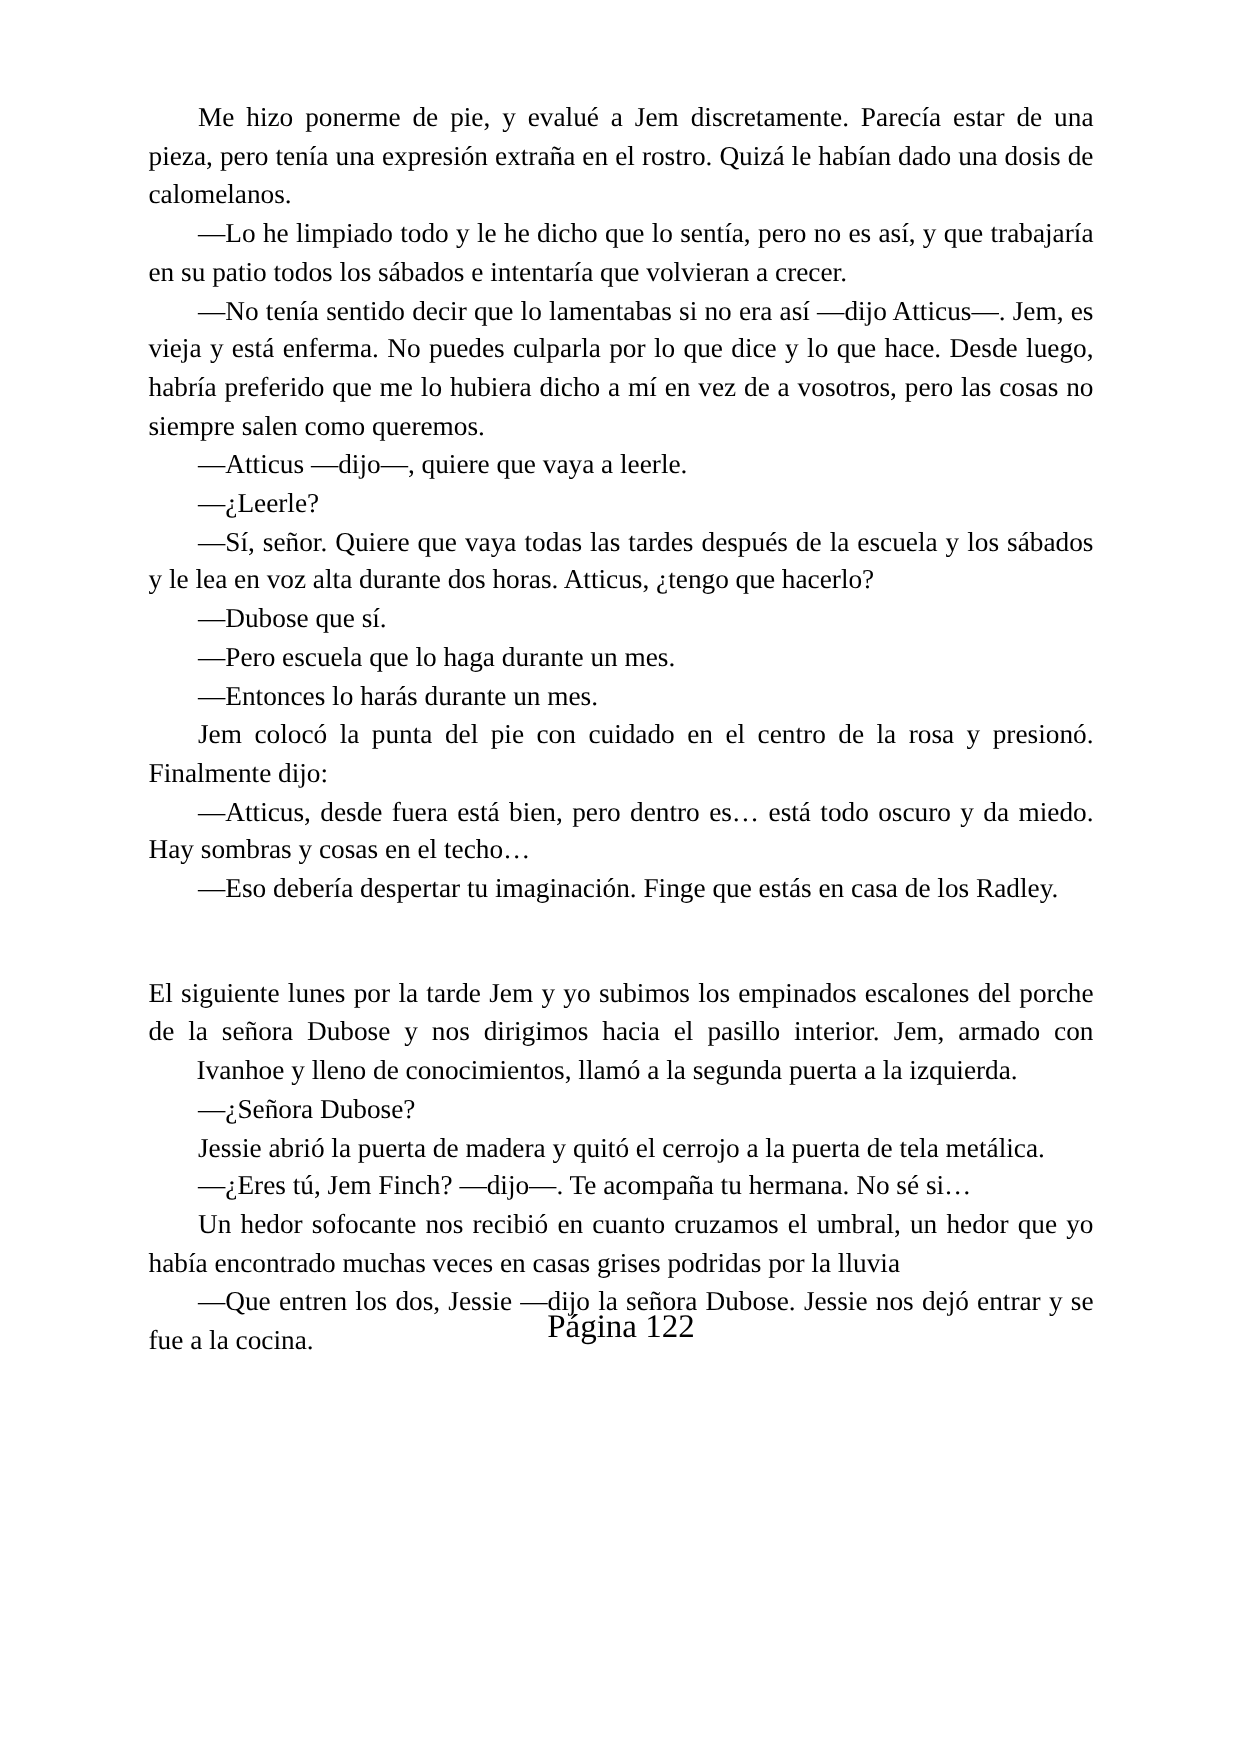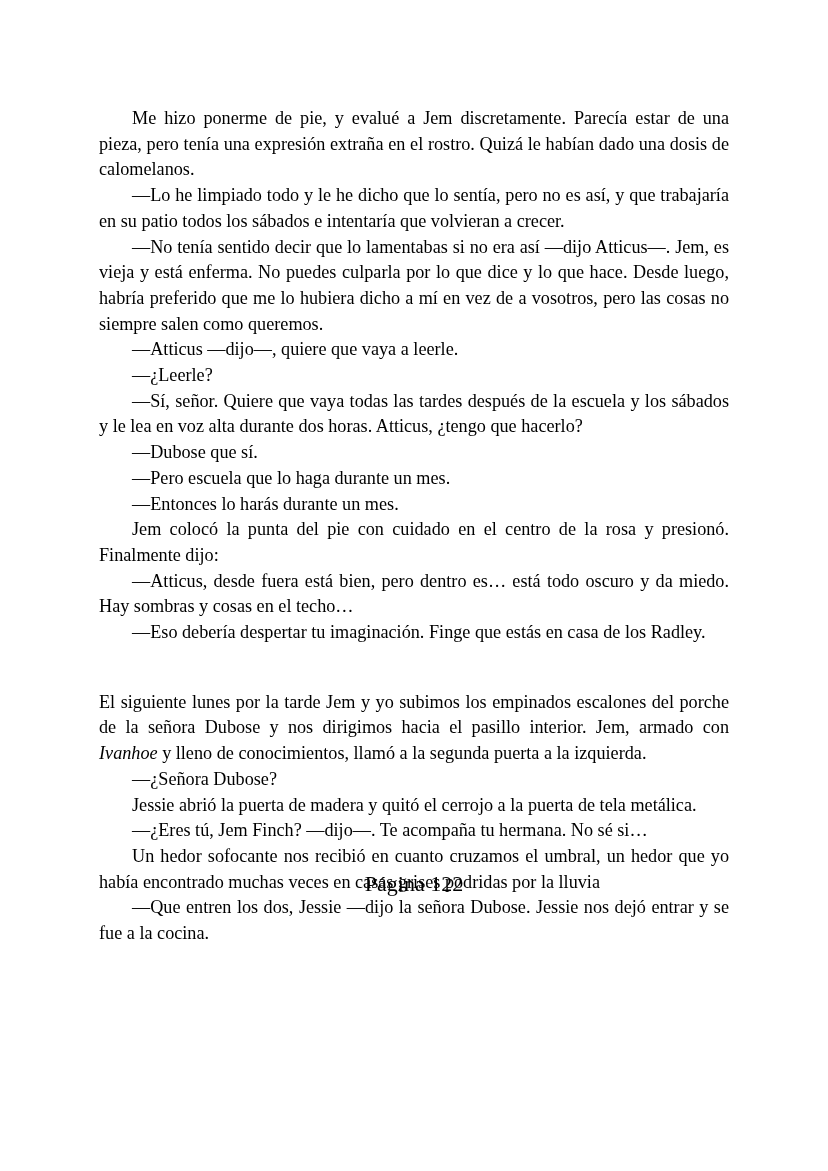--- a/index.html
+++ b/index.html
@@ -15,41 +15,41 @@
     position: relative;
     overflow: hidden;
   }
   .page {
     position: absolute;
     left: 0;
     top: 0;
     width: 828px;
     height: 941px;
     box-sizing: border-box;
-    padding: 106px 99px 0 99px;
+    padding: 66px 99px 0 99px;
   }
   .body-text {
     width: 630px;
     font-size: 18.2px;
     line-height: 25.7px;
     text-align: justify;
     text-justify: inter-word;
   }
   .body-text p {
     margin: 0;
     text-indent: 33px;
   }
   .body-text p.noindent {
     text-indent: 0;
   }
   .section-gap {
     height: 44px;
   }
   .italic {
-    font-style: italic;
+    margin-left: 32px;
   }
   .footer {
     position: absolute;
     left: 0;
     right: 0;
     bottom: 44px;
     text-align: center;
     font-size: 22px;
     font-family: "Liberation Serif", "DejaVu Serif", serif;
   }

